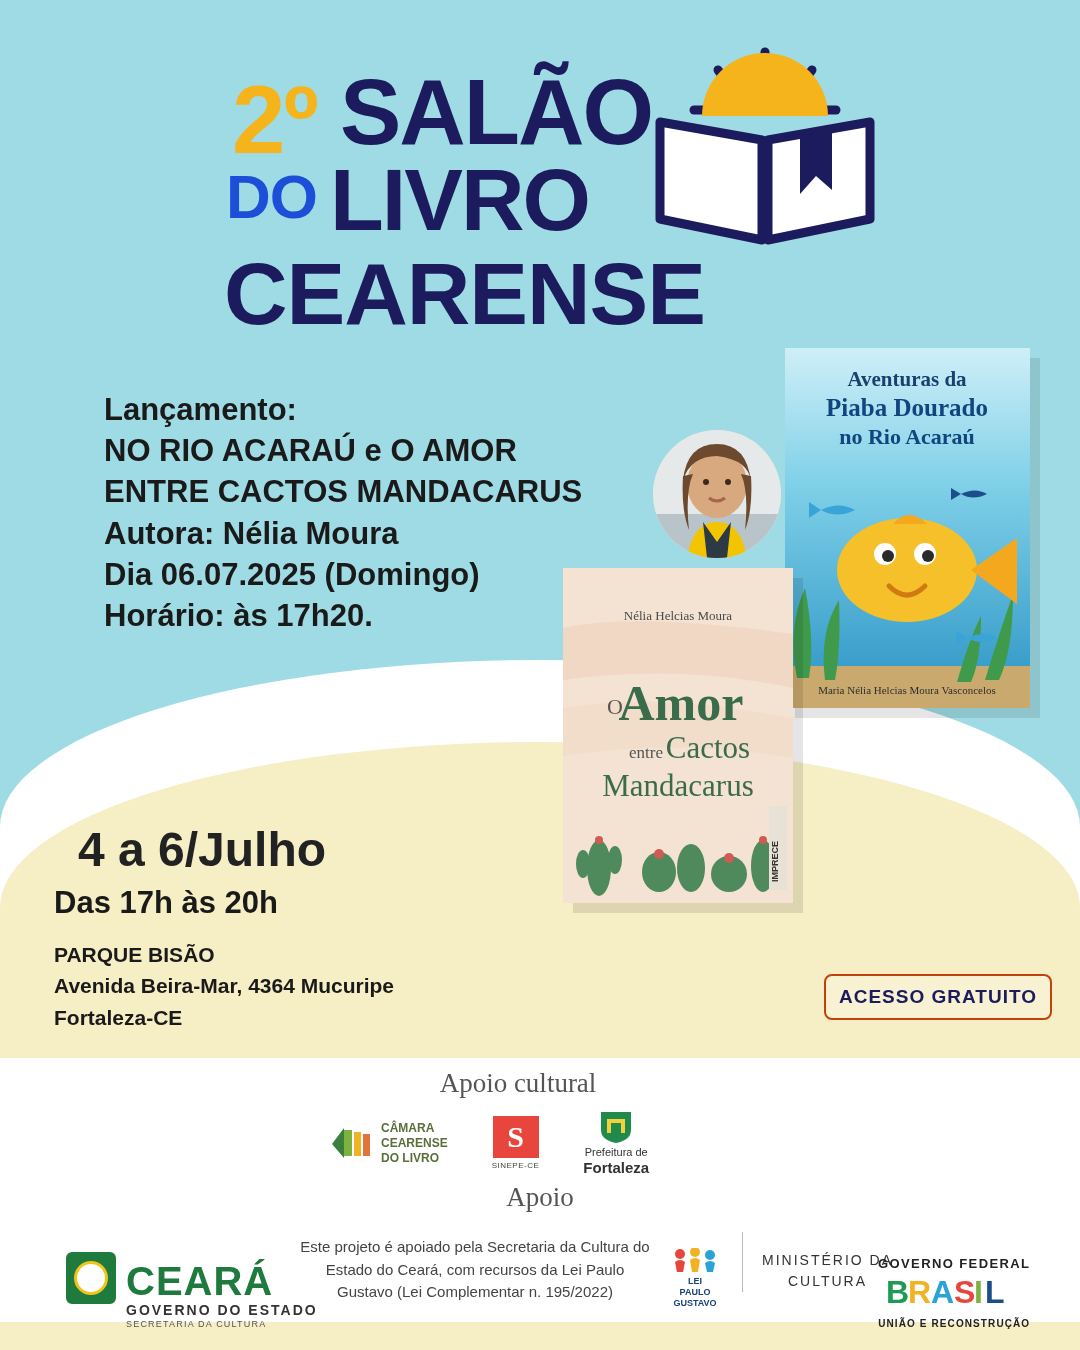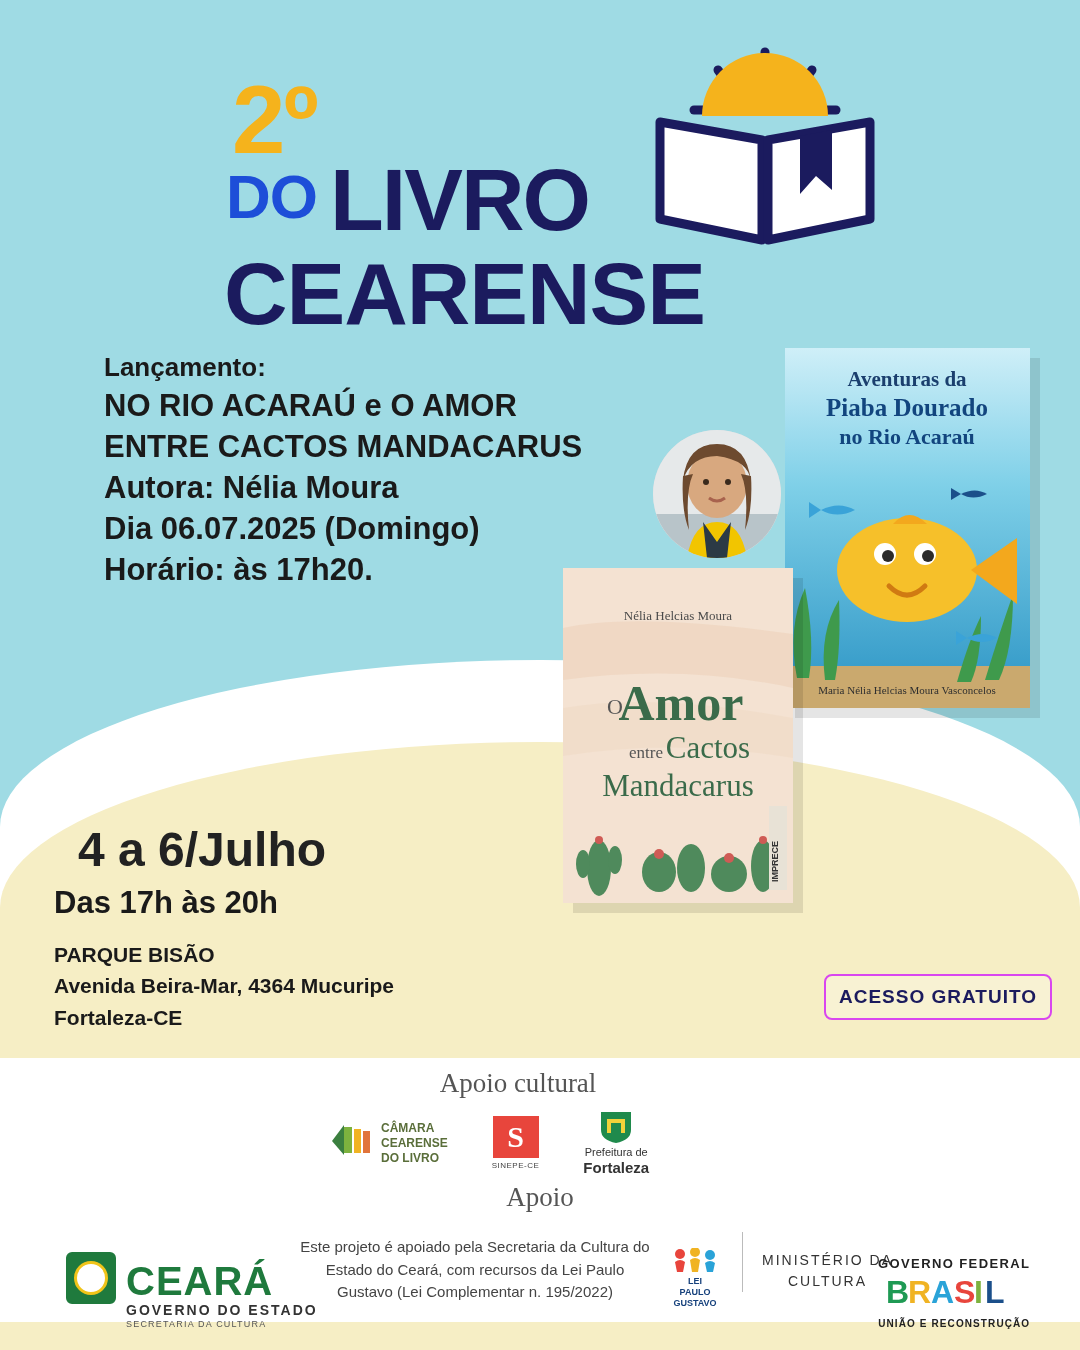--- a/index.html
+++ b/index.html
@@ -111,21 +111,21 @@
     left: 104px; top: 350px;
     width: 560px;
     color: #1a1a1a;
   }
   .launch div {
     font-size: 31px;
     font-weight: bold;
     line-height: 1.33;
     white-space: nowrap;
   }
-  .launch .lead { font-size: 26px; }
+  .launch .lead { font-size: 31px; margin-top: 39px; }
 
   
   .author-photo {
     position: absolute;
     left: 653px; top: 430px;
     width: 128px; height: 128px;
     border-radius: 50%;
     overflow: hidden;
     background: #cfd8dc;
   }
@@ -170,21 +170,21 @@
     margin-top: 18px;
     font-size: 21px;
     font-weight: bold;
     line-height: 1.5;
   }
 
   .access-badge {
     position: absolute;
     left: 824px; top: 974px;
     width: 228px; height: 46px;
-    border: 2px solid #d946ef;
+    border: 2px solid #c2410c;
     border-radius: 8px;
     color: #1b1b5e;
     font-size: 19px;
     font-weight: bold;
     letter-spacing: 1px;
     display: flex;
     align-items: center;
     justify-content: center;
     background: rgba(255,255,255,0.25);
   }
@@ -209,21 +209,21 @@
     color: #555;
   }
   .row-cultural {
     position: absolute;
     left: 330px; top: 1110px;
     width: 430px; height: 66px;
     display: flex;
     align-items: center;
     gap: 44px;
   }
-  .camara-logo { display: flex; gap: 9px; }
+  .camara-logo { display: flex; align-items: center; gap: 9px; }
   .camara-mark { width: 42px; height: 38px; position: relative; }
   .camara-text {
     font-size: 12px; color: #5a6e3a; line-height: 1.25; font-weight: bold;
   }
   .sinepe { display: flex; flex-direction: column; align-items: center; }
   .sinepe-sq {
     width: 46px; height: 42px; background: #e8453c;
     display: flex; align-items: center; justify-content: center;
     color: #fff; font-size: 30px; font-weight: bold;
     font-family: "Liberation Serif", serif;
@@ -291,20 +291,21 @@
 
 <div class="poster">
 
   <div class="band-white"></div>
   <div class="band-cream"></div>
   <div class="band-bottom"></div>
   <div class="band-footstrip"></div>
 
   <div class="logo-area">
     <div class="logo-2">2º</div>
+    <div class="logo-salao">SALÃO</div>
     <div class="logo-do">DO</div>
     <div class="logo-livro">LIVRO</div>
     <div class="logo-cearense">CEARENSE</div>
 
     <svg class="logo-book" viewBox="0 0 230 210">
       <g fill="none" stroke="#1b1b5e" stroke-width="9" stroke-linecap="round">
         <line x1="115" y1="8" x2="115" y2="26"></line>
         <line x1="68" y1="26" x2="79" y2="41"></line>
         <line x1="162" y1="26" x2="151" y2="41"></line>
         <line x1="44" y1="66" x2="62" y2="66"></line>

